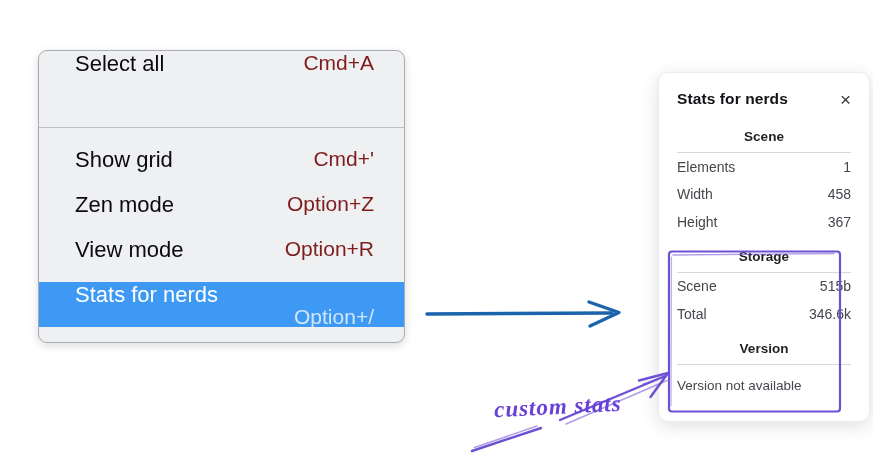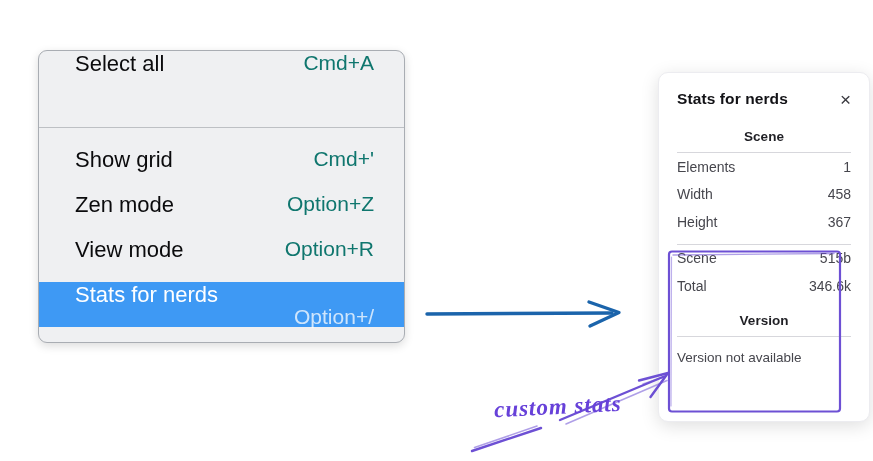--- a/index.html
+++ b/index.html
@@ -28,21 +28,21 @@
   }
   .menu-item {
     display:flex; justify-content:space-between; 
     padding:0 30px 0 36px;
     cursor:default;
   }
   .menu-item.first { height:76px; }
   .menu-sep { height:1px; background:#bdc0c4; }
   .menu-group { padding:19px 0 15px; }
   .menu-group .menu-item { height:45px; }
-  .mi-shortcut { color:#0f766e; font-size:21px; }
+  .mi-shortcut { color:#7f1d1d; font-size:21px; }
   .menu-item.selected { background:#3e99f4; color:#ffffff; }
   .menu-item.selected .mi-shortcut { color:rgba(255,255,255,0.75);margin-top:23px; }
 
   
   .panel {
     position:absolute; left:658px; top:72px;
     width:212px; height:350px;
     background:#ffffff;
     border:1px solid #ececf0;
     border-radius:10px;
@@ -131,20 +131,21 @@
     </div>
     <div class="stat-row">
       <span>Width</span>
       <span>458</span>
     </div>
     <div class="stat-row">
       <span>Height</span>
       <span>367</span>
     </div>
 
+    <div class="section-heading mt-md">Storage</div>
     <div class="divider"></div>
     <div class="stat-row">
       <span>Scene</span>
       <span>515b</span>
     </div>
     <div class="stat-row">
       <span>Total</span>
       <span>346.6k</span>
     </div>
 

